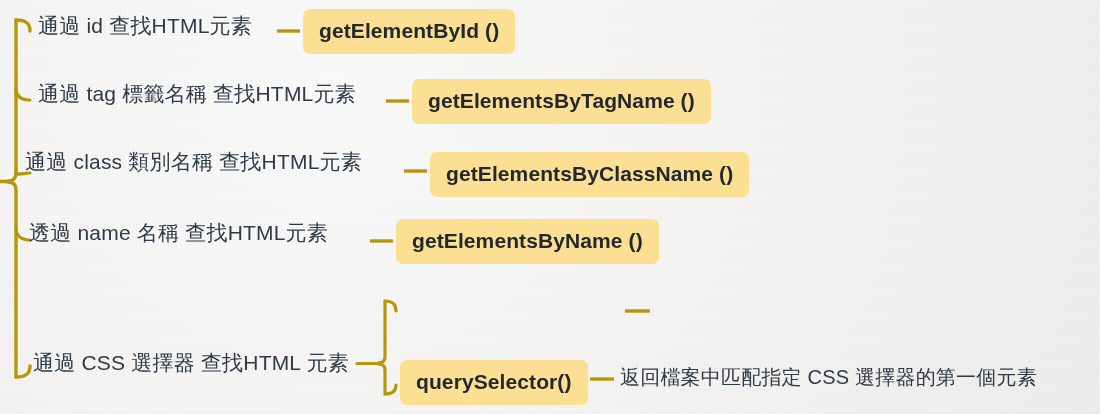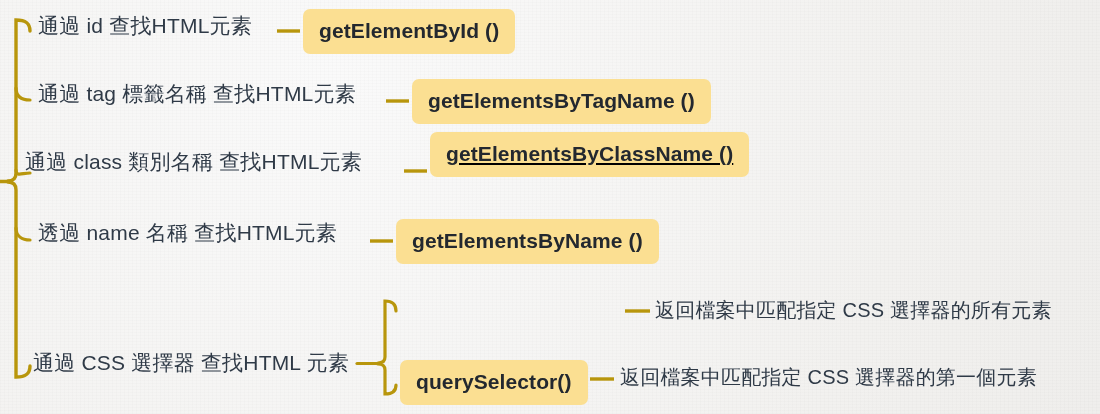--- a/index.html
+++ b/index.html
@@ -67,26 +67,26 @@
     color: #2f3a47;
     font-size: 20px;
     line-height: 1;
     letter-spacing: 0.2px;
   }
 
   
   #row-id        { left: 38px;  top: 15px;  }
   #row-tag       { left: 38px;  top: 83px;  }
   #row-class     { left: 25px;  top: 151px; }
-  #row-name      { left: 38px;  top: 222px; }
+  #row-name      { left: 29px;  top: 222px; }
   #row-css       { left: 33px;  top: 352px; align-items: flex-end; }
 
   #badge-id      { left: 303px; top: 9px;   }
   #badge-tag     { left: 412px; top: 79px;  }
-  #badge-class   { left: 430px; top: 132px; text-decoration: underline; }
+  #badge-class   { left: 430px; top: 152px; }
   #badge-name    { left: 396px; top: 219px; }
   #badge-qsa     { left: 400px; top: 293px; }
   #badge-qs      { left: 400px; top: 360px; }
 
   #desc-qsa      { left: 655px; top: 300px; }
   #desc-qs       { left: 620px; top: 367px; }
 </style>
 </head>
 <body>
 
@@ -163,23 +163,20 @@
     <span class="row-label">透過 name 名稱 查找HTML元素</span>
   </div>
   <div class="row" id="badge-name">
     <span class="badge">getElementsByName ()</span>
   </div>
 
   <div class="row" id="row-css">
     <span class="row-label">通過 CSS 選擇器 查找HTML 元素</span>
   </div>
 
-  <div class="row" id="desc-qsa">
-    <span class="desc">返回檔案中匹配指定 CSS 選擇器的所有元素</span>
-  </div>
 
   <div class="row" id="badge-qs">
     <span class="badge">querySelector()</span>
   </div>
   <div class="row" id="desc-qs">
     <span class="desc">返回檔案中匹配指定 CSS 選擇器的第一個元素</span>
   </div>
 
 </div>
 

